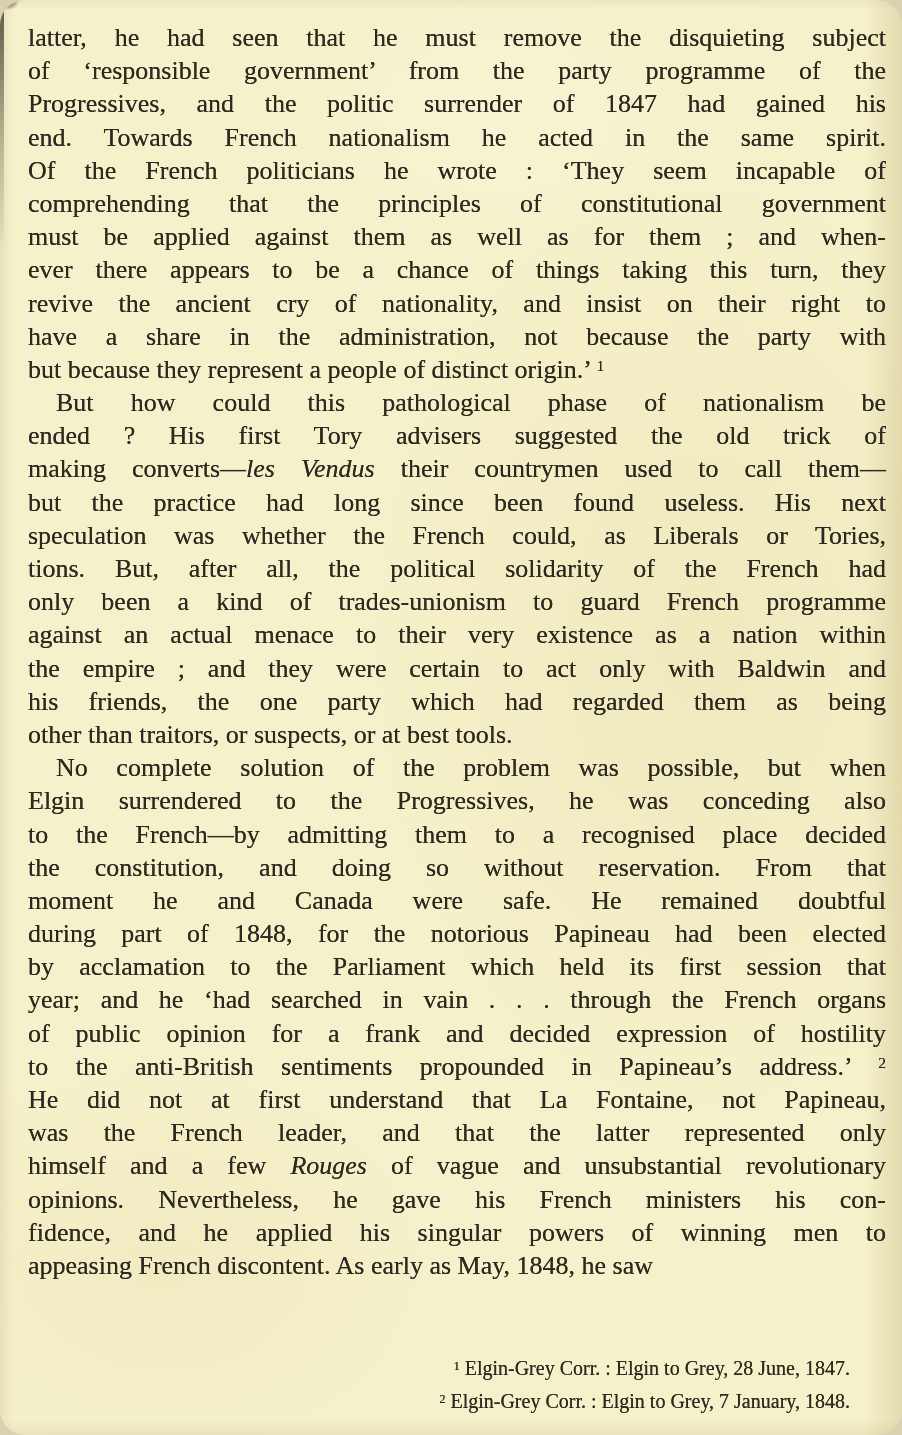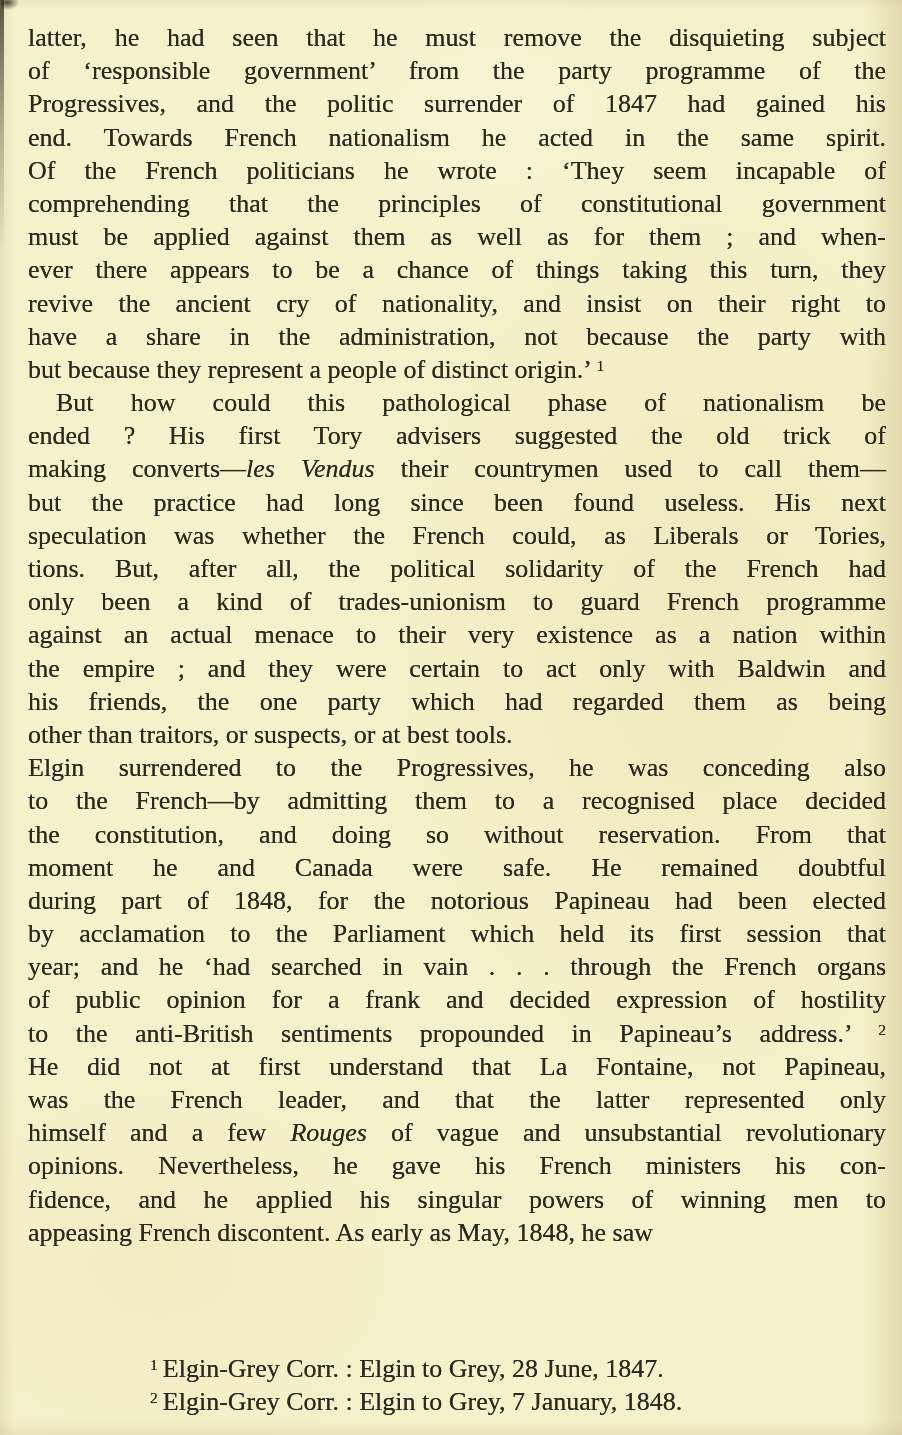--- a/index.html
+++ b/index.html
@@ -12,20 +12,21 @@
     overflow: hidden;
     font-family: "Liberation Serif", "DejaVu Serif", serif;
     color: #2e2820;
     background-color: #f5f1ca;
     background-image:
       radial-gradient(ellipse 500px 700px at 78% 45%, rgba(219,201,142,0.20), rgba(219,201,142,0) 70%),
       radial-gradient(ellipse 400px 300px at 18% 88%, rgba(225,210,160,0.18), rgba(225,210,160,0) 70%),
       radial-gradient(ellipse 300px 200px at 55% 8%, rgba(255,255,240,0.25), rgba(255,255,240,0) 70%),
       linear-gradient(to right, rgba(110,92,50,0.10) 0px, rgba(110,92,50,0) 14px, rgba(110,92,50,0) 864px, rgba(160,138,78,0.22) 902px),
       linear-gradient(to bottom, rgba(110,92,50,0.07) 0px, rgba(110,92,50,0) 10px, rgba(110,92,50,0) 1420px, rgba(150,130,80,0.12) 1435px);
+    border-radius: 25px;
   }
 
   
   .edge-strip-left {
     position: absolute; left: 0; top: 0; width: 4px; height: 250px;
     background: linear-gradient(to bottom, rgba(32,26,14,0.70), rgba(32,26,14,0.25) 55%, rgba(32,26,14,0) 100%);
   }
   .corner-blotch {
     position: absolute; left: 1px; top: 0; width: 18px; height: 10px;
     background: radial-gradient(ellipse at 35% 25%, rgba(28,22,12,0.75), rgba(28,22,12,0) 72%);
@@ -62,23 +63,23 @@
     line-height: 0;
   }
 
   .footnotes {
     position: absolute;
     left: 150px;
     top: 1352px;
     width: 700px;
   }
   .footnote {
-    font-size: 26px;
+    font-size: 20px;
     line-height: 33px;
-    text-align: left;
+    text-align: right;
     text-shadow: 0 0 0.6px rgba(46,40,32,0.85);
     white-space: nowrap;
   }
   .footnote sup { margin-right: 5px; }
 </style>
 </head>
 <body>
 
 <div class="page">
   <div class="edge-strip-left"></div>
@@ -105,20 +106,21 @@
         <div class="line"><span>but the practice had long since been found useless.  His next</span></div>
         <div class="line"><span>speculation was whether the French could, as Liberals or Tories,</span></div>
         <div class="line"><span>tions.  But, after all, the political solidarity of the French had</span></div>
         <div class="line"><span>only been a kind of trades-unionism to guard French programme</span></div>
         <div class="line"><span>against an actual menace to their very existence as a nation within</span></div>
         <div class="line"><span>the empire ; and they were certain to act only with Baldwin and</span></div>
         <div class="line"><span>his friends, the one party which had regarded them as being</span></div>
         <div class="line last"><span>other than traitors, or suspects, or at best tools.</span></div>
       </div>
       <div class="para">
+        <div class="line indent"><span>No complete solution of the problem was possible, but when</span></div>
         <div class="line"><span>Elgin surrendered to the Progressives, he was conceding also</span></div>
         <div class="line"><span>to the French—by admitting them to a recognised place decided</span></div>
         <div class="line"><span>the constitution, and doing so without reservation.  From that</span></div>
         <div class="line"><span>moment he and Canada were safe.  He remained doubtful</span></div>
         <div class="line"><span>during part of 1848, for the notorious Papineau had been elected</span></div>
         <div class="line"><span>by acclamation to the Parliament which held its first session that</span></div>
         <div class="line"><span>year; and he ‘had searched in vain . . . through the French organs</span></div>
         <div class="line"><span>of public opinion for a frank and decided expression of hostility</span></div>
         <div class="line"><span>to the anti-British sentiments propounded in Papineau’s address.’ </span><sup>2</sup></div>
         <div class="line"><span>He did not at first understand that La Fontaine, not Papineau,</span></div>

